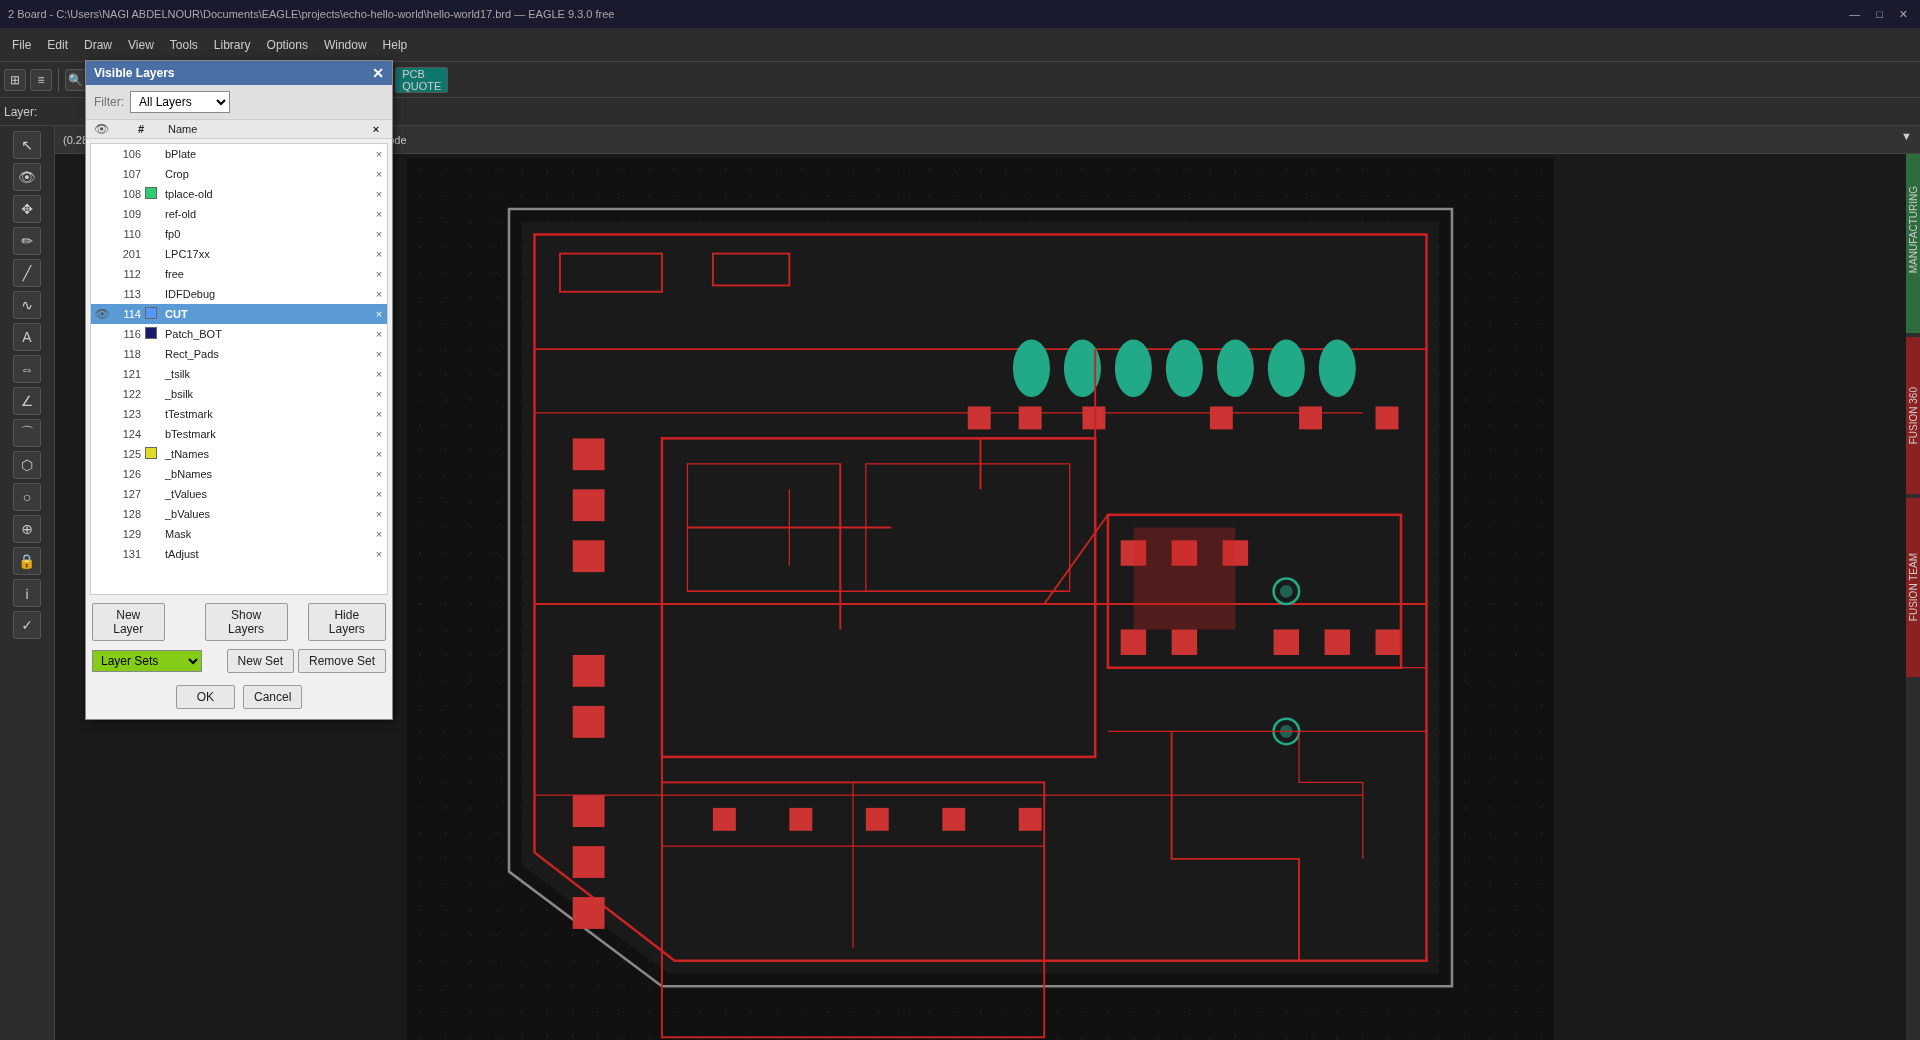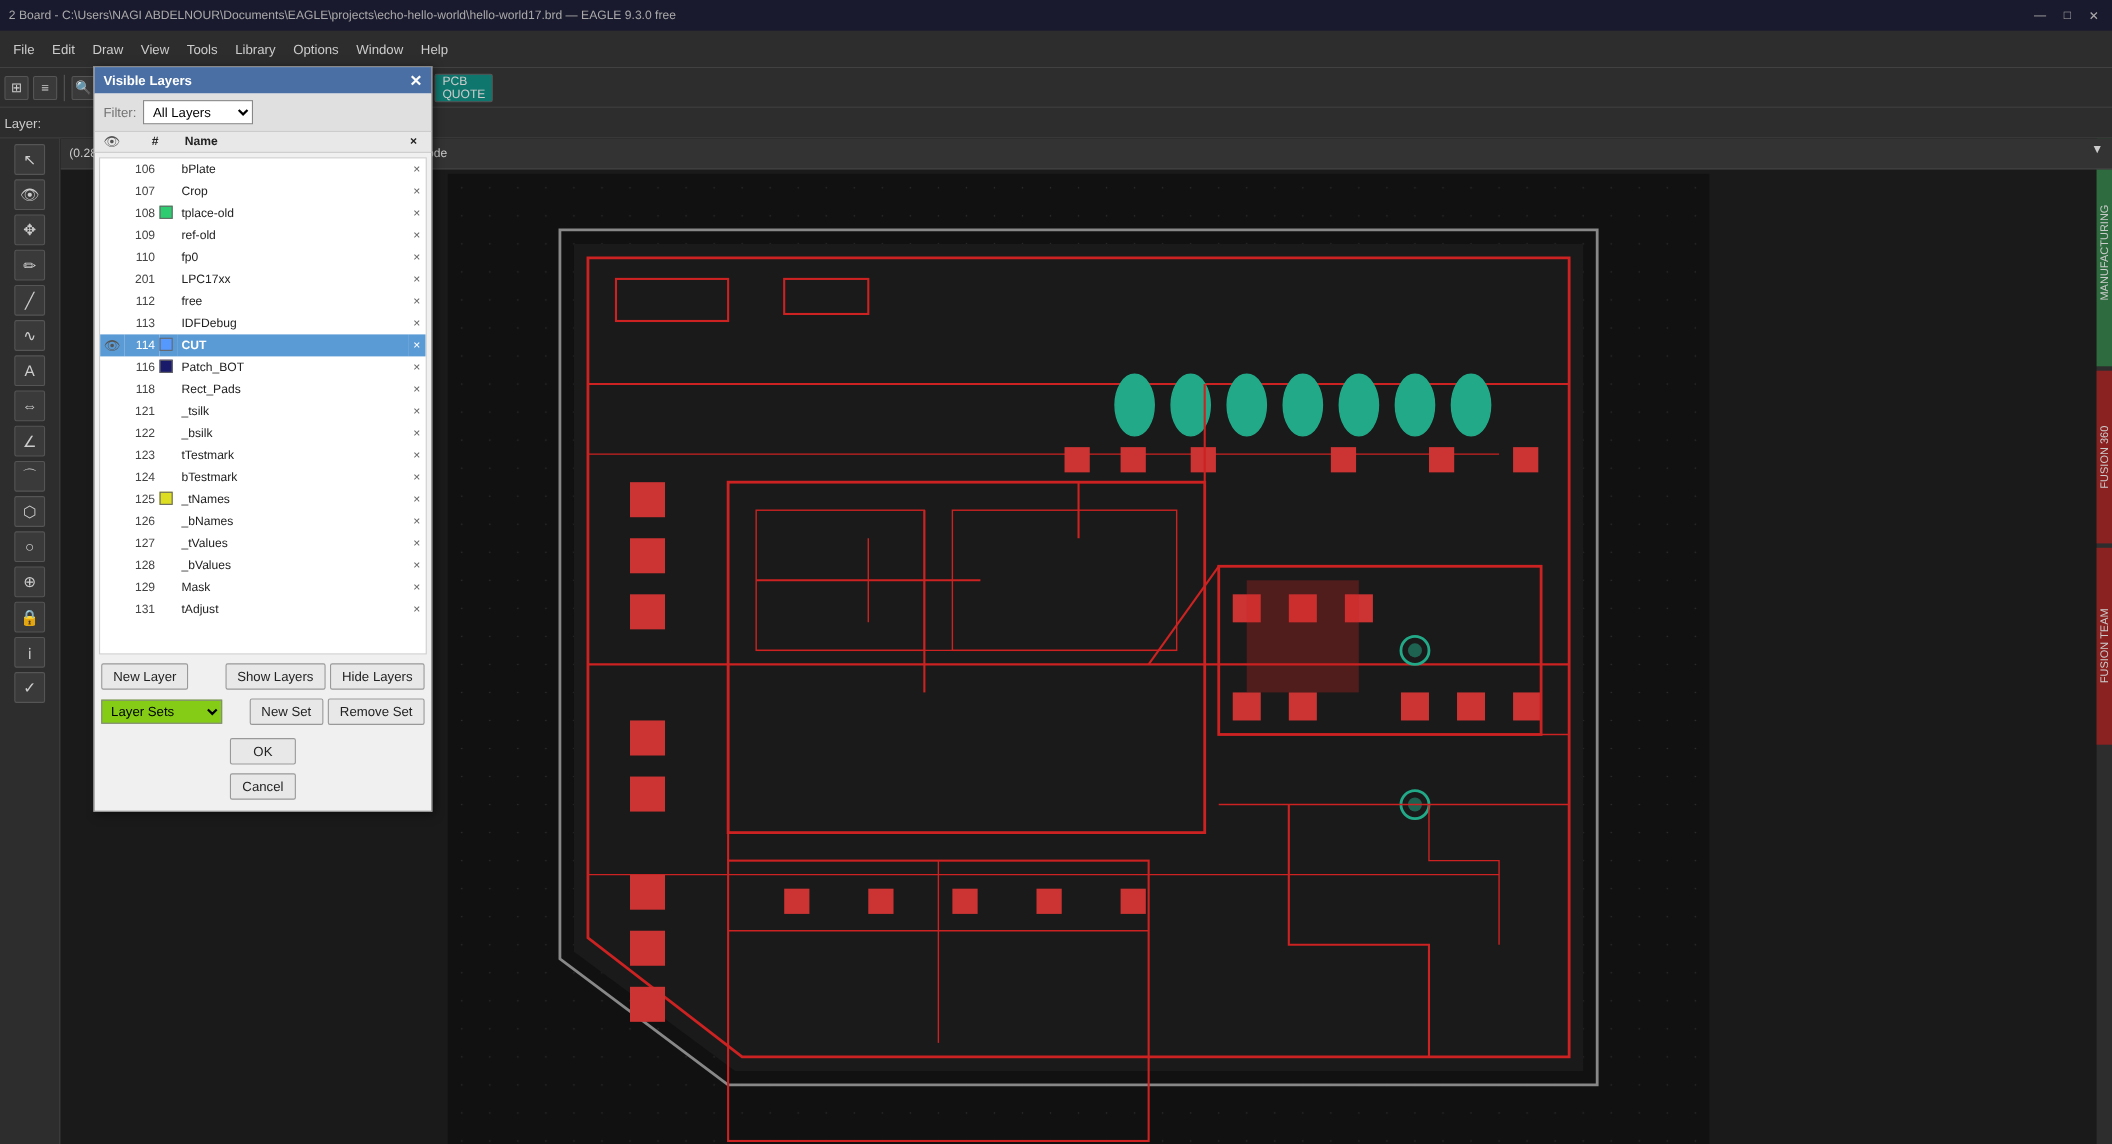--- a/index.html
+++ b/index.html
@@ -261,35 +261,34 @@
     .eye-icon {
       color: #555;
       font-size: 12px;
     }
 
     
     #dialog-btn-row1 {
       display: flex;
       align-items: center;
       padding: 4px 6px;
-      gap: 4px;
+      gap: 20px;
     }
     #dialog-btn-row2 {
       display: flex;
       align-items: center;
       padding: 4px 6px;
       gap: 4px;
     }
     #dialog-btn-row3 {
       display: flex;
       align-items: center;
       justify-content: center;
       padding: 8px 6px 10px;
       gap: 8px;
-      flex-direction: column;
     }
     .dialog-btn {
       background: #e8e8e8;
       border: 1px solid #999;
       padding: 4px 10px;
       cursor: pointer;
       font-size: 12px;
       border-radius: 2px;
       color: #222;
     }
@@ -549,21 +548,21 @@
     <select id="filter-select">
       <option>All Layers</option>
       <option>Signal Layers</option>
       <option>Board Layers</option>
     </select>
   </div>
 
   <div style="background:#e8e8e8;padding:2px 8px;display:flex;align-items:center;border-bottom:1px solid #ccc;">
     <span style="width:22px;color:#555;">👁</span>
     <span style="width:32px;text-align:right;padding-right:4px;font-size:11px;font-weight:bold;">#</span>
-    <span style="flex:1;padding-left:20px;font-size:11px;font-weight:bold;">Name</span>
+    <span style="flex:1;padding-left:20px;font-size:11px;font-weight:normal;">Name</span>
     <span style="width:16px;text-align:center;font-size:11px;font-weight:bold;">×</span>
   </div>
 
   <div id="layer-table-container">
     <table id="layer-table">
       <tbody id="layer-table-body">
 
       <tr>
             <td class="layer-row-eye"></td>
             <td class="layer-row-num">106</td>

